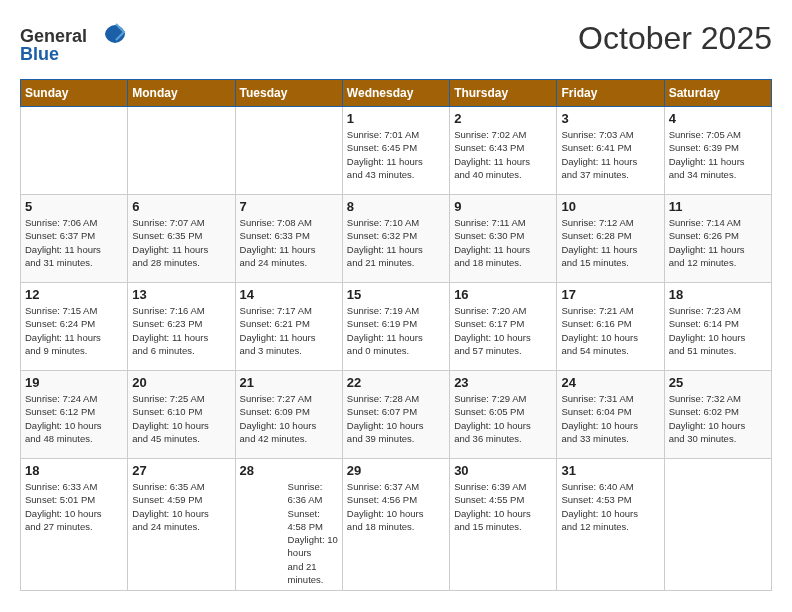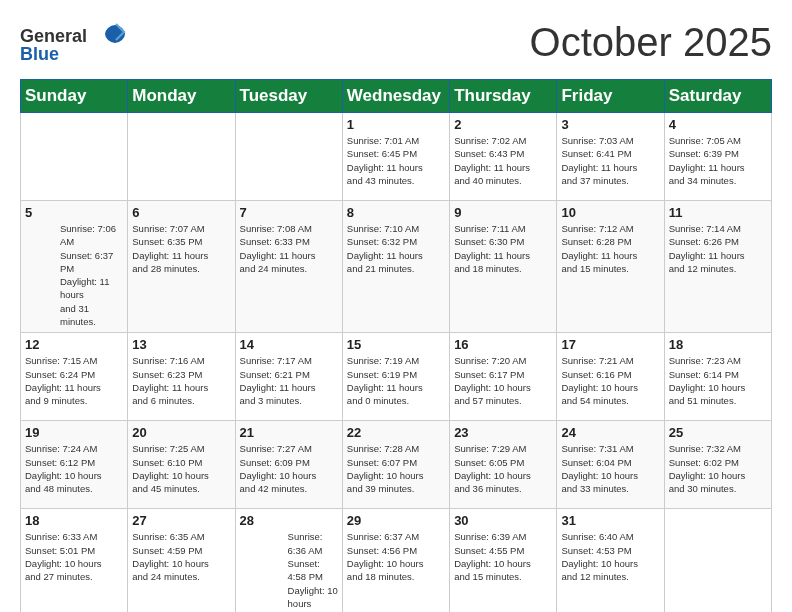--- a/index.html
+++ b/index.html
@@ -18,39 +18,39 @@
     }
     .logo {
       display: flex;
       align-items: center;
       text-align: center;
     }
     .title-block {
       text-align: right;
     }
     .month-title {
-      font-size: 40px;
+      font-size: 32px;
       color: #333;
       font-weight: normal;
     }
     .subtitle {
       font-size: 14px;
       color: #555;
     }
     table {
       width: 100%;
       border-collapse: collapse;
       font-size: 10px;
     }
     thead tr th {
-      background-color: #15803d;
+      background-color: #a16207;
       color: #fff;
       padding: 6px 4px;
       text-align: left;
-      font-size: 17px;
+      font-size: 12px;
       font-weight: bold;
       border: 1px solid #1a5fa8;
     }
     tbody tr td {
       border: 1px solid #ccc;
       padding: 4px;
       vertical-align: top;
       width: 107px;
       height: 88px;
       background: #fff;
@@ -135,21 +135,21 @@
           <span class="day-number">4</span>
           <div class="day-info" style="white-space: pre-line;">Sunrise: 7:05 AM
 Sunset: 6:39 PM
 Daylight: 11 hours
 and 34 minutes.</div>
         </td>
       </tr>
       <tr>
         <td>
           <span class="day-number">5</span>
-          <div class="day-info" style="white-space: pre-line; margin-left: 35px;">Sunrise: 7:06 AM
+          <div class="day-info" style="white-space: pre-line;">Sunrise: 7:06 AM
 Sunset: 6:37 PM
 Daylight: 11 hours
 and 31 minutes.</div>
         </td>
         <td>
           <span class="day-number">6</span>
           <div class="day-info" style="white-space: pre-line;">Sunrise: 7:07 AM
 Sunset: 6:35 PM
 Daylight: 11 hours
 and 28 minutes.</div>

